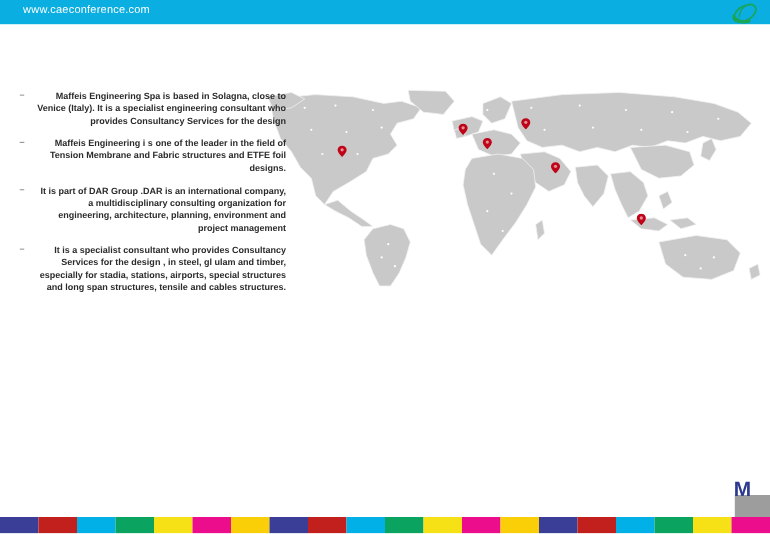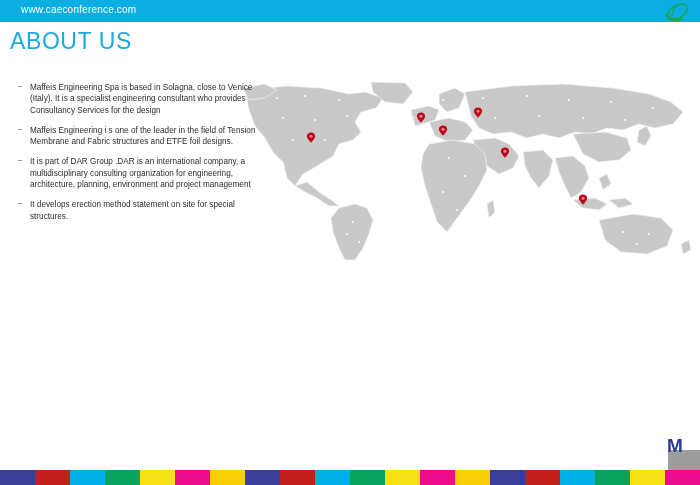--- a/index.html
+++ b/index.html
@@ -75,21 +75,22 @@
     top: 82px;
     width: 248px;
   }
   .bullet-row {
     position: relative;
     padding-left: 18px;
     margin-bottom: 9px;
     font-size: 8.2px;
     line-height: 11.3px;
     color: #2b2b2b;
-    text-align: left;
+    text-align: right;
+    font-weight: bold;
   }
   .bullet-row .bullet-dot {
     position: absolute;
     left: 6px;
     top: 4px;
     width: 4px;
     height: 1px;
     background: #9b9b9b;
   }
 
@@ -141,21 +142,20 @@
 
   <div id="top-banner" style="background: rgb(10, 174, 224);">
     <span id="site-url">www.caeconference.com</span>
     <svg id="banner-emblem" viewBox="0 0 36 21">
       <path d="M26 3 C19 4 13 8 11 14 C10 17 12 19 16 19 C22 19 29 15 31 9 C32 6 30 3 26 3 Z" fill="none" stroke="#19a55a" stroke-width="1.6"></path>
       <path d="M11 14 C13 18 19 20 25 18" fill="none" stroke="#19a55a" stroke-width="3" stroke-linecap="round"></path>
       <path d="M22 4 C18 7 16 11 16 15" fill="none" stroke="#19a55a" stroke-width="1.2"></path>
     </svg>
   </div>
 
-  <div id="page-title" style="color: rgb(27, 169, 224);">ABOUT US</div>
 
   <svg id="world-map" viewBox="0 0 457 180">
     <g fill="#c9c9c9" stroke="#f2f2f2" stroke-width="0.7">
 
       <path d="M2 8 L44 4 L78 6 L106 12 L122 10 L140 16 L133 26 L118 30 L112 40 L118 50
                L110 58 L96 62 L90 74 L74 84 L60 92 L52 104 L44 96 L40 80 L30 70 L22 56
                L12 44 L6 28 Z"></path>
 
       <path d="M0 6 L22 2 L34 8 L22 16 L6 18 Z"></path>
 
@@ -260,22 +260,21 @@
         <path d="M4.5 0.4 C2.1 0.4 0.4 2.1 0.4 4.3 C0.4 6.8 4.5 10.6 4.5 10.6 C4.5 10.6 8.6 6.8 8.6 4.3 C8.6 2.1 6.9 0.4 4.5 0.4 Z" fill="#c00418"></path>
         <circle cx="4.5" cy="4.2" r="1.5" fill="#ffffff" opacity="0.55"></circle>
       </svg>
     </div>
 
   <div id="body-copy">
       <div class="bullet-row"><span class="bullet-dot"></span><span>Maffeis Engineering Spa is based in Solagna, close to Venice (Italy). It is a specialist engineering consultant who provides Consultancy Services for the design</span></div>
       <div class="bullet-row"><span class="bullet-dot"></span></div>
       <div class="bullet-row"><span class="bullet-dot"></span><span>Maffeis Engineering i s one of the leader in the field of Tension Membrane and Fabric structures and ETFE foil designs.</span></div>
       <div class="bullet-row"><span class="bullet-dot"></span><span>It is part of DAR Group .DAR is an international company, a multidisciplinary consulting organization for engineering, architecture, planning, environment and project management</span></div>
-      <div class="bullet-row"><span class="bullet-dot"></span></div>
-      <div class="bullet-row"><span class="bullet-dot"></span><span>It develops erection method statement on site for special structures.</span></div>
+      <div class="bullet-row"><span class="bullet-dot"></span><span>It is a specialist consultant who provides Consultancy Services for the design , in steel, gl ulam and timber, especially for stadia, stations, airports, special structures and long span structures, tensile and cables structures.</span></div>
     </div>
 
   <div id="color-bar">
       <div class="swatch" style="background: rgb(59, 62, 150); flex: 1 1 0px;"></div>
       <div class="swatch" style="background: rgb(193, 32, 29); flex: 1 1 0px;"></div>
       <div class="swatch" style="background: rgb(0, 176, 230); flex: 1 1 0px;"></div>
       <div class="swatch" style="background: rgb(11, 163, 96); flex: 1 1 0px;"></div>
       <div class="swatch" style="background: rgb(245, 225, 22); flex: 1 1 0px;"></div>
       <div class="swatch" style="background: rgb(236, 13, 140); flex: 1 1 0px;"></div>
       <div class="swatch" style="background: rgb(251, 207, 8); flex: 1 1 0px;"></div>

